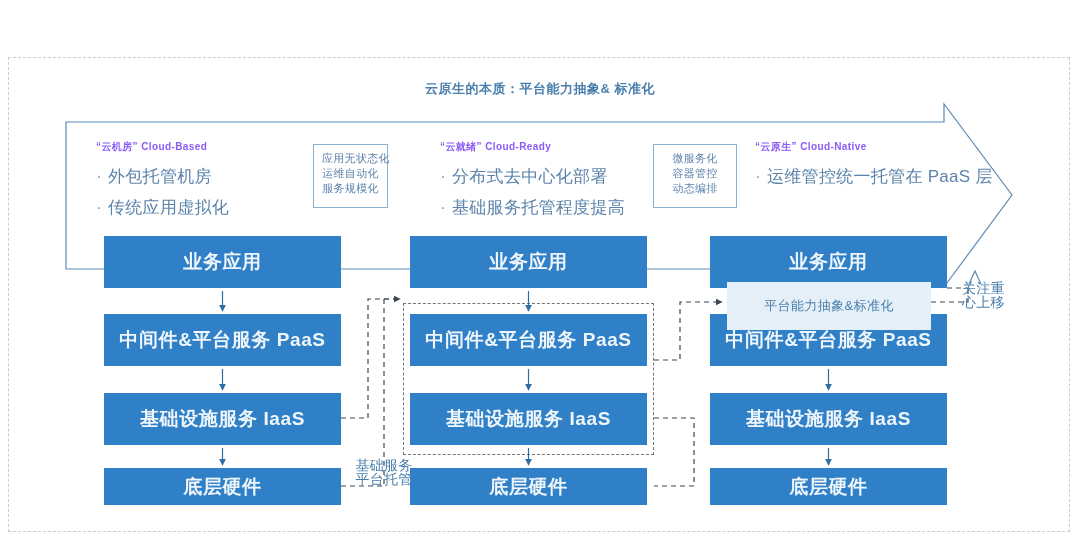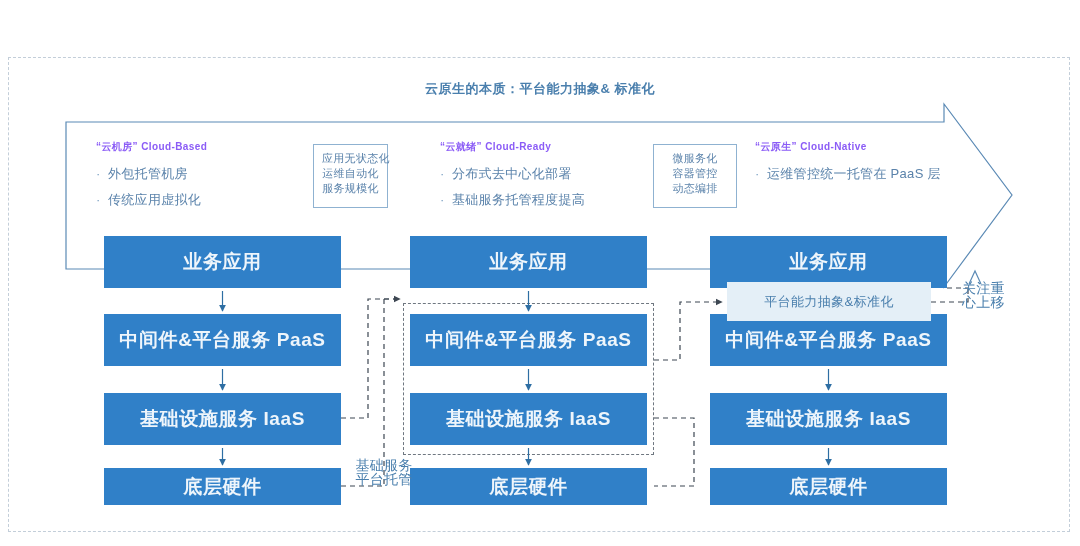--- a/index.html
+++ b/index.html
@@ -61,21 +61,21 @@
     font-size: 10px;
     font-weight: bold;
     color: #8b5cf6;
     white-space: nowrap;
     letter-spacing: 0.4px;
   }
   .stage-head .bullets {
     margin-top: 11px;
   }
   .stage-head .bullet {
-    font-size: 13px;
+    font-size: 17px;
     color: #5b83ab;
     white-space: nowrap;
     margin-bottom: 8px;
     letter-spacing: 0.3px;
   }
   .stage-head .bullet .dot {
     display: inline-block;
     width: 12px;
     color: #7ba0c4;
   }
@@ -208,21 +208,21 @@
   <div class="stack-box" style="left:410px; top:393px; width:237px; height:52px;">基础设施服务 IaaS</div>
   <div class="stack-box" style="left:410px; top:468px; width:237px; height:37px;">底层硬件</div>
 
   <div class="dashed-group" style="left:403px; top:303px; width:251px; height:152px;"></div>
 
   <div class="stack-box" style="left:710px; top:236px; width:237px; height:52px;">业务应用</div>
   <div class="stack-box" style="left:710px; top:314px; width:237px; height:52px;">中间件&amp;平台服务 PaaS</div>
   <div class="stack-box" style="left:710px; top:393px; width:237px; height:52px;">基础设施服务 IaaS</div>
   <div class="stack-box" style="left:710px; top:468px; width:237px; height:37px;">底层硬件</div>
 
-  <div class="overlay-box" style="left:727px; top:282px; width:204px; height:39px;">平台能力抽象&amp;标准化</div>
+  <div class="overlay-box" style="left:727px; top:282px; width:204px; height:48px;">平台能力抽象&amp;标准化</div>
 
   <svg class="connectors" width="1080" height="546" viewBox="0 0 1080 546">
     <defs>
       <marker id="arrowSolid" markerWidth="7" markerHeight="7" refX="5.4" refY="3" orient="auto">
         <path d="M0,0 L6,3 L0,6 z" fill="#2e6ea3"></path>
       </marker>
       <marker id="arrowDash" markerWidth="7" markerHeight="7" refX="5.4" refY="3" orient="auto">
         <path d="M0,0 L6,3 L0,6 z" fill="#3d4752"></path>
       </marker>
     </defs>

